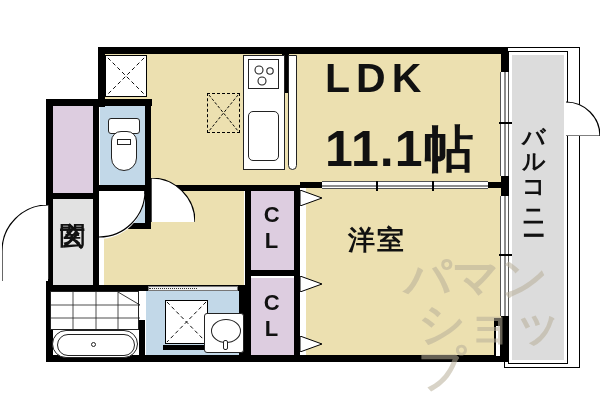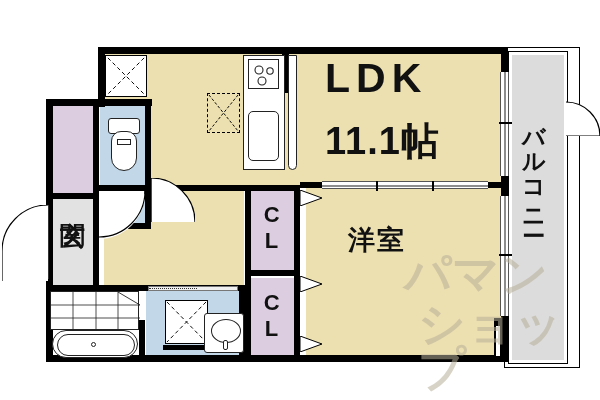--- a/index.html
+++ b/index.html
@@ -32,21 +32,21 @@
 
   
   .label {
     position: absolute;
     color: #111111;
     font-weight: bold;
     white-space: nowrap;
     letter-spacing: 0.04em;
   }
   .label-ldk   { font-size: 41px; letter-spacing: 6px; }
-  .label-ldknum{ font-size: 38px; letter-spacing: 1px; }
+  .label-ldknum{ font-size: 50px; letter-spacing: 1px; }
   .label-room  { font-size: 27px; letter-spacing: 2px; font-family: Liberation Serif, serif; }
   .label-roomnum { font-size: 34px; letter-spacing: 1px; }
   .label-sic   { font-size: 19px; letter-spacing: 4px; }
   .label-genkan{
     font-size: 25px;
     writing-mode: vertical-rl;
     text-orientation: upright;
     line-height: 1.0;
   }
   .label-cl {
@@ -82,21 +82,21 @@
     left: 404px; top: 252px;
     width: 175px; height: 112px;
     color: #b9b09a;
     opacity: 0.55;
     font-size: 47px;
     font-weight: bold;
     line-height: 0.95;
     pointer-events: none;
     font-family: "DejaVu Sans", sans-serif;
   }
-  #watermark .wm1 { position:absolute; left: 0px;  top: 0px; }
+  #watermark .wm1 { position:absolute; left: 0px;  top: 8px; font-family: Liberation Mono, monospace; }
   #watermark .wm2 { position:absolute; left: 14px; top: 50px; }
 </style>
 </head>
 <body>
 
 <div id="plan">
 
   <div class="abs fill-living" style="left:104px; top:53px; width:398px; height:132px;"></div>
 
   <div class="abs fill-living" style="left:104px; top:185px; width:140px; height:105px;"></div>

